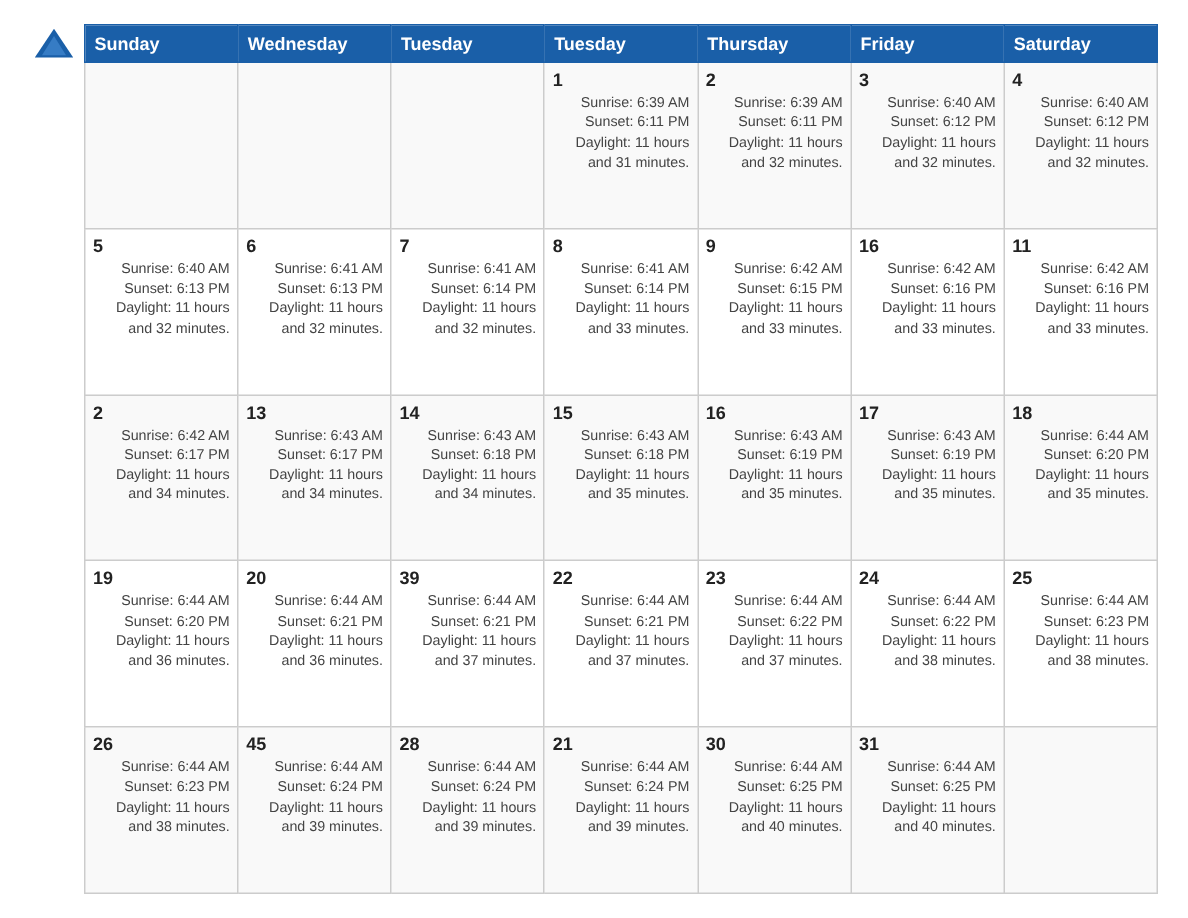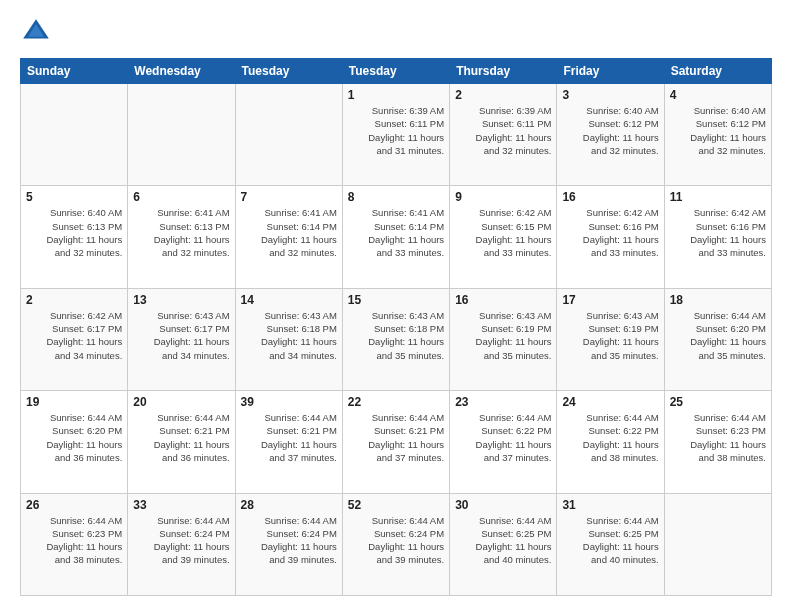--- a/index.html
+++ b/index.html
@@ -8,21 +8,21 @@
       background: #fff;
       width: 792px;
       height: 612px;
       overflow: hidden;
     }
     .page {
       width: 792px;
       height: 612px;
       padding: 16px 20px;
       display: flex;
-      flex-direction: column;
+      flex-direction: row;
     }
     .header {
       display: flex;
       align-items: flex-start;
       justify-content: space-between;
       margin-bottom: 10px;
     }
     .logo {
       display: flex;
       align-items: center;
@@ -328,35 +328,35 @@
         </tr>
         <tr>
           <td>
             <span class="day-num">26</span>
             <div class="day-info" style="white-space: pre-line;">Sunrise: 6:44 AM
 Sunset: 6:23 PM
 Daylight: 11 hours
 and 38 minutes.</div>
           </td>
           <td>
-            <span class="day-num">33</span>
+            <span class="day-num">45</span>
             <div class="day-info" style="white-space: pre-line;">Sunrise: 6:44 AM
 Sunset: 6:24 PM
 Daylight: 11 hours
 and 39 minutes.</div>
           </td>
           <td>
             <span class="day-num">28</span>
             <div class="day-info" style="white-space: pre-line;">Sunrise: 6:44 AM
 Sunset: 6:24 PM
 Daylight: 11 hours
 and 39 minutes.</div>
           </td>
           <td>
-            <span class="day-num">52</span>
+            <span class="day-num">21</span>
             <div class="day-info" style="white-space: pre-line;">Sunrise: 6:44 AM
 Sunset: 6:24 PM
 Daylight: 11 hours
 and 39 minutes.</div>
           </td>
           <td>
             <span class="day-num">30</span>
             <div class="day-info" style="white-space: pre-line;">Sunrise: 6:44 AM
 Sunset: 6:25 PM
 Daylight: 11 hours

